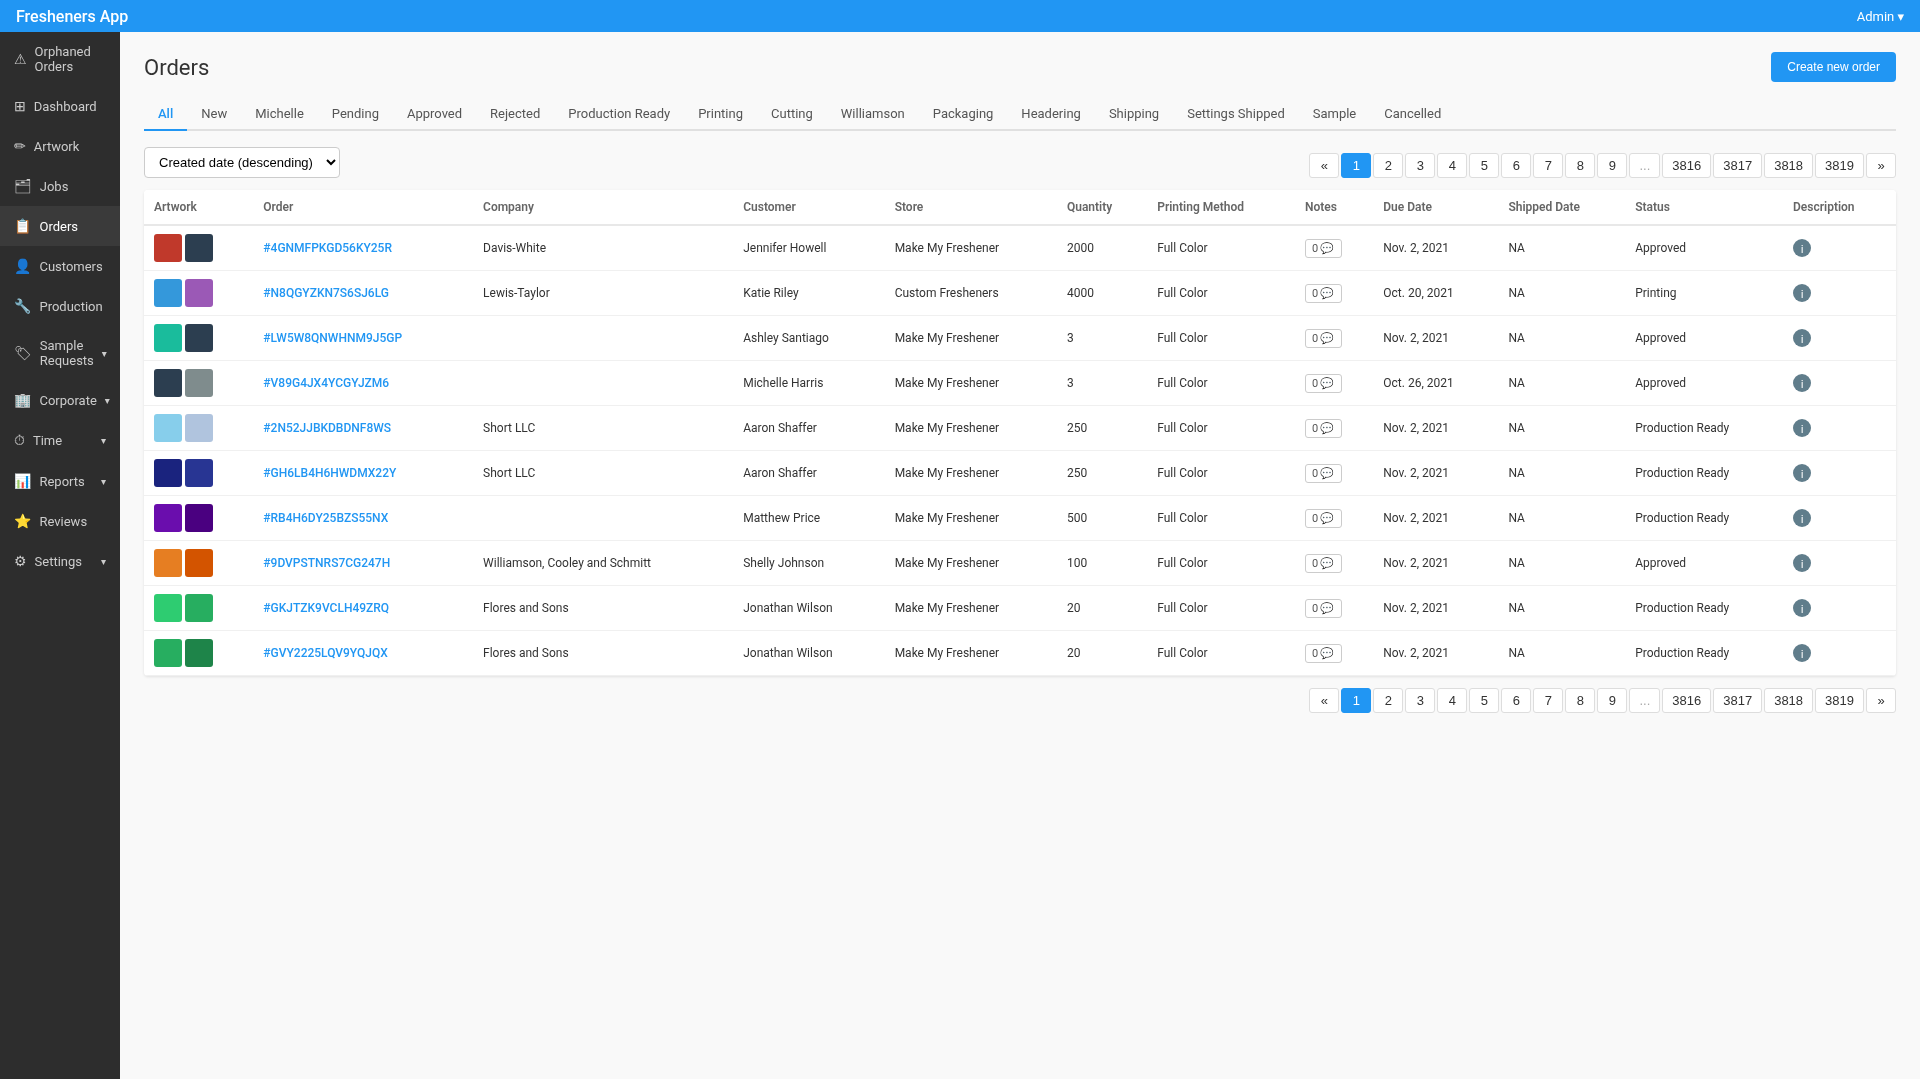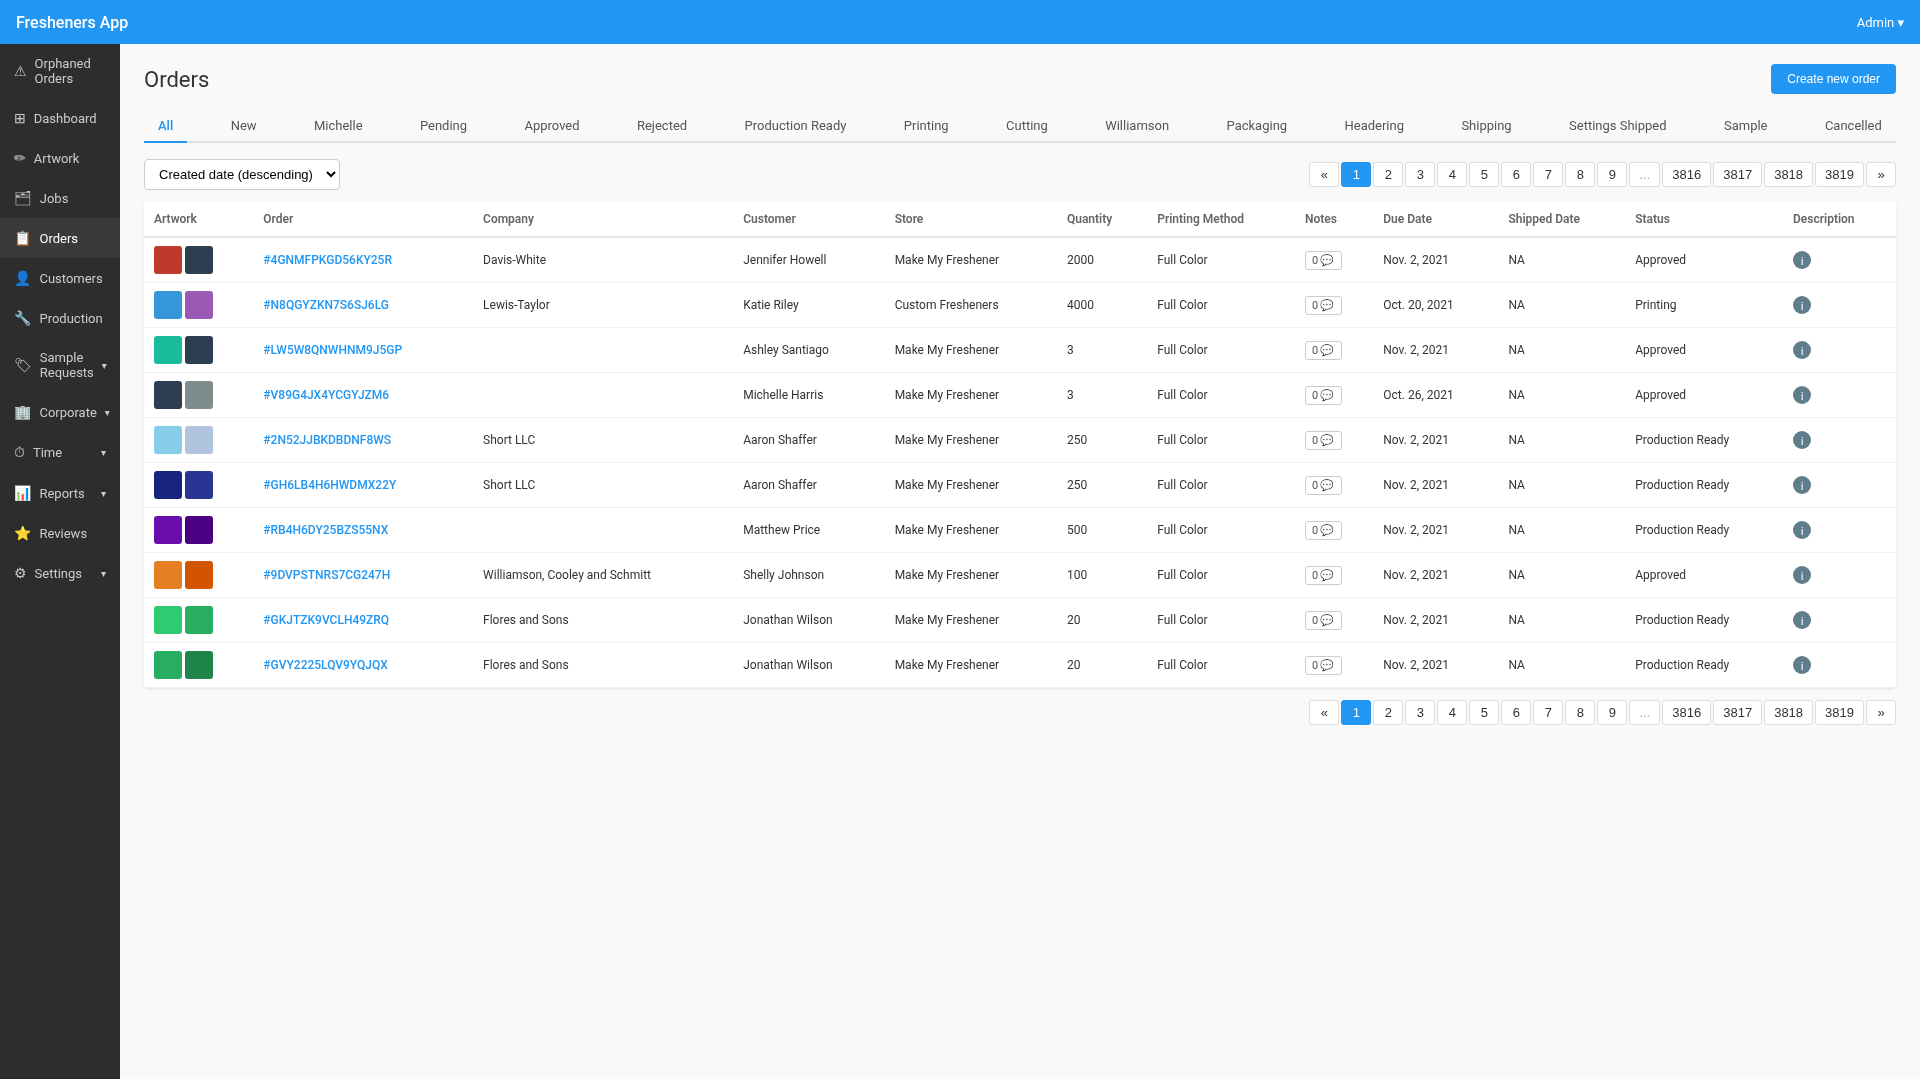--- a/index.html
+++ b/index.html
@@ -1,19 +1,19 @@
 <!DOCTYPE html>
 <html><head>
   <meta charset="utf-8">
   <style>
     * { box-sizing: border-box; margin: 0; padding: 0; }
     body { font-family: -apple-system, BlinkMacSystemFont, 'Segoe UI', Roboto, sans-serif; font-size: 13px; background: #f5f5f5; color: #333; display: flex; flex-direction: column; height: 100vh; overflow: hidden; }
 
     
-    .topbar { background: #2196f3; color: white; height: 44px; display: flex; align-items: center; justify-content: space-between; padding: 0 16px; flex-shrink: 0; gap: 31px; }
+    .topbar { background: #2196f3; color: white; height: 32px; display: flex; align-items: center; justify-content: space-between; padding: 0 16px; flex-shrink: 0; gap: 31px; }
     .topbar-title { font-size: 16px; font-weight: 500; }
     .topbar-admin { font-size: 13px; cursor: pointer; }
 
     
     .layout { display: flex; flex: 1; overflow: hidden; }
 
     
     .sidebar { width: 120px; background: #2d2d2d; color: #ccc; display: flex; flex-direction: column; overflow-y: auto; flex-shrink: 0; }
     .sidebar-item { display: flex; align-items: center; gap: 8px; padding: 12px 14px; cursor: pointer; font-size: 13px; }
     .sidebar-item.active { background: #3a3a3a; color: white; }
@@ -22,32 +22,32 @@
 
     
     .main { flex: 1; overflow-y: auto; padding: 20px 24px; background: #f9f9f9; }
 
     
     .page-header { display: flex; align-items: center; justify-content: space-between; margin-bottom: 16px; }
     .page-title { font-size: 22px; font-weight: 400; color: #333; }
     .btn-create { background: #2196f3; color: white; border: none; padding: 8px 16px; border-radius: 4px; cursor: pointer; font-size: 12px; font-weight: 500; }
 
     
-    .tabs { display: flex; gap: 0; border-bottom: 2px solid #e0e0e0; margin-bottom: 16px; flex-wrap: wrap; justify-content: space-between; }
+    .tabs { display: flex; gap: 0; border-bottom: 2px solid #e0e0e0; margin-bottom: 16px; flex-wrap: wrap; }
     .tab { padding: 8px 14px; cursor: pointer; font-size: 13px; color: #555; border-bottom: 2px solid transparent; margin-bottom: -2px; white-space: nowrap; }
     .tab.active { color: #2196f3; border-bottom-color: #2196f3; font-weight: 500; }
 
     
     .filter-row { display: flex; align-items: center; gap: 10px; margin-bottom: 14px; }
     .btn-filters { background: white; border: 1px solid #ccc; padding: 6px 12px; border-radius: 4px; cursor: pointer; font-size: 13px; display: flex; align-items: center; gap: 4px; }
     .search-input { flex: 1; border: 1px solid #ccc; border-radius: 4px; padding: 6px 36px 6px 10px; font-size: 13px; outline: none; }
     .search-btn { background: none; border: none; cursor: pointer; margin-left: -30px; color: #666; font-size: 14px; }
 
     
-    .sort-row { display: flex; align-items: center; justify-content: space-between; margin-bottom: 12px; }
+    .sort-row { display: flex; align-items: flex-end; justify-content: space-between; margin-bottom: 12px; }
     .sort-select { border: 1px solid #ccc; padding: 6px 10px; border-radius: 4px; font-size: 13px; background: white; cursor: pointer; }
 
     
     .pagination { display: flex; align-items: center; gap: 2px; }
     .page-btn { border: 1px solid #ddd; background: white; padding: 4px 9px; cursor: pointer; font-size: 13px; border-radius: 3px; color: #333; min-width: 30px; text-align: center; }
     .page-btn.active { background: #2196f3; color: white; border-color: #2196f3; }
     .page-btn.disabled { color: #aaa; cursor: default; }
 
     
     .orders-table { width: 100%; border-collapse: collapse; background: white; border-radius: 4px; overflow: hidden; box-shadow: 0 1px 3px rgba(0,0,0,0.1); }

